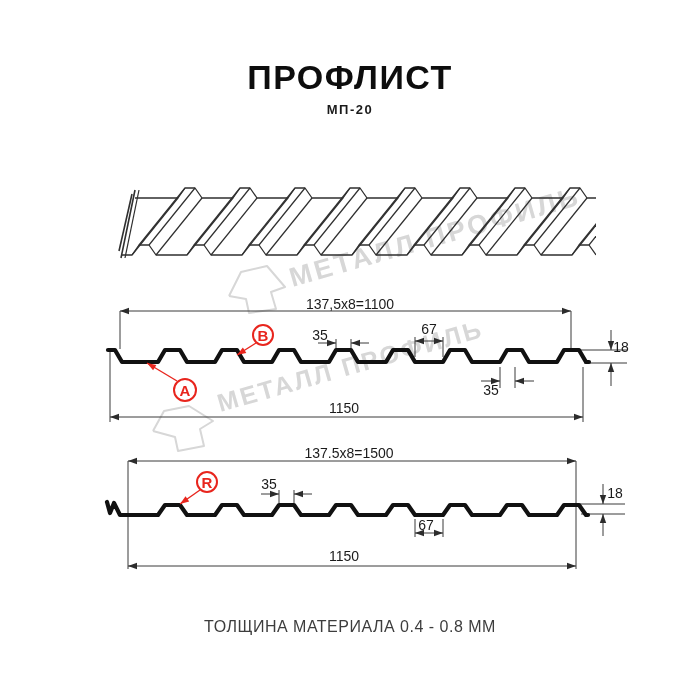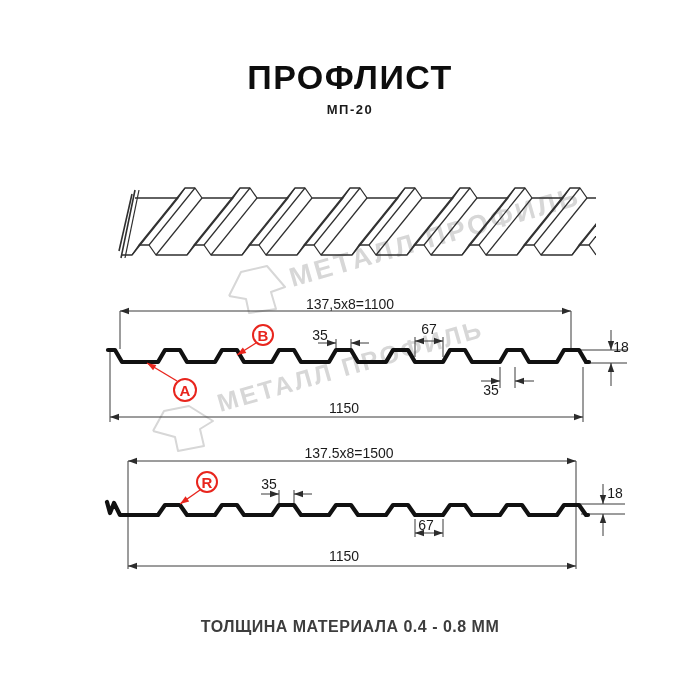--- a/index.html
+++ b/index.html
@@ -6,21 +6,21 @@
   body{width:700px;height:700px;font-family:"Liberation Sans",sans-serif;}
   .canvas{position:relative;width:692px;height:700px;overflow:hidden;background:#fff;}
   .title{position:absolute;left:350px;top:77px;transform:translate(-50%,-50%);
          font-size:34px;font-weight:700;letter-spacing:1.5px;color:#0d0d0d;white-space:nowrap;z-index:3;}
   .subtitle{position:absolute;left:350px;top:109px;transform:translate(-50%,-50%);
          font-size:13px;font-weight:600;letter-spacing:1.5px;color:#1a1a1a;white-space:nowrap;z-index:3;}
   .lbl{position:absolute;transform:translate(-50%,-50%);font-size:14px;color:#1b1b1b;
        white-space:nowrap;z-index:3;}
   .marker{font-size:15px;font-weight:700;color:#e8251d;}
   .footer{position:absolute;left:350px;top:627px;transform:translate(-50%,-50%);
-       font-size:16px;letter-spacing:.5px;font-weight:700;color:#3d3d3d;white-space:nowrap;z-index:3;}
+       font-size:16px;letter-spacing:.5px;font-weight:400;color:#3d3d3d;white-space:nowrap;z-index:3;}
   .wm{position:absolute;font-weight:700;color:#d7d7d7;white-space:nowrap;z-index:1;transform-origin:0 0;}
   .wm1{left:286px;top:264px;font-size:27px;letter-spacing:3px;transform:rotate(-16deg);}
   .wm2{left:214px;top:390px;font-size:25px;letter-spacing:2.5px;transform:rotate(-16deg);}
   svg#linework{position:absolute;left:0;top:0;z-index:2;}
 </style>
 </head>
 <body>
 
 <div class="canvas">
 

